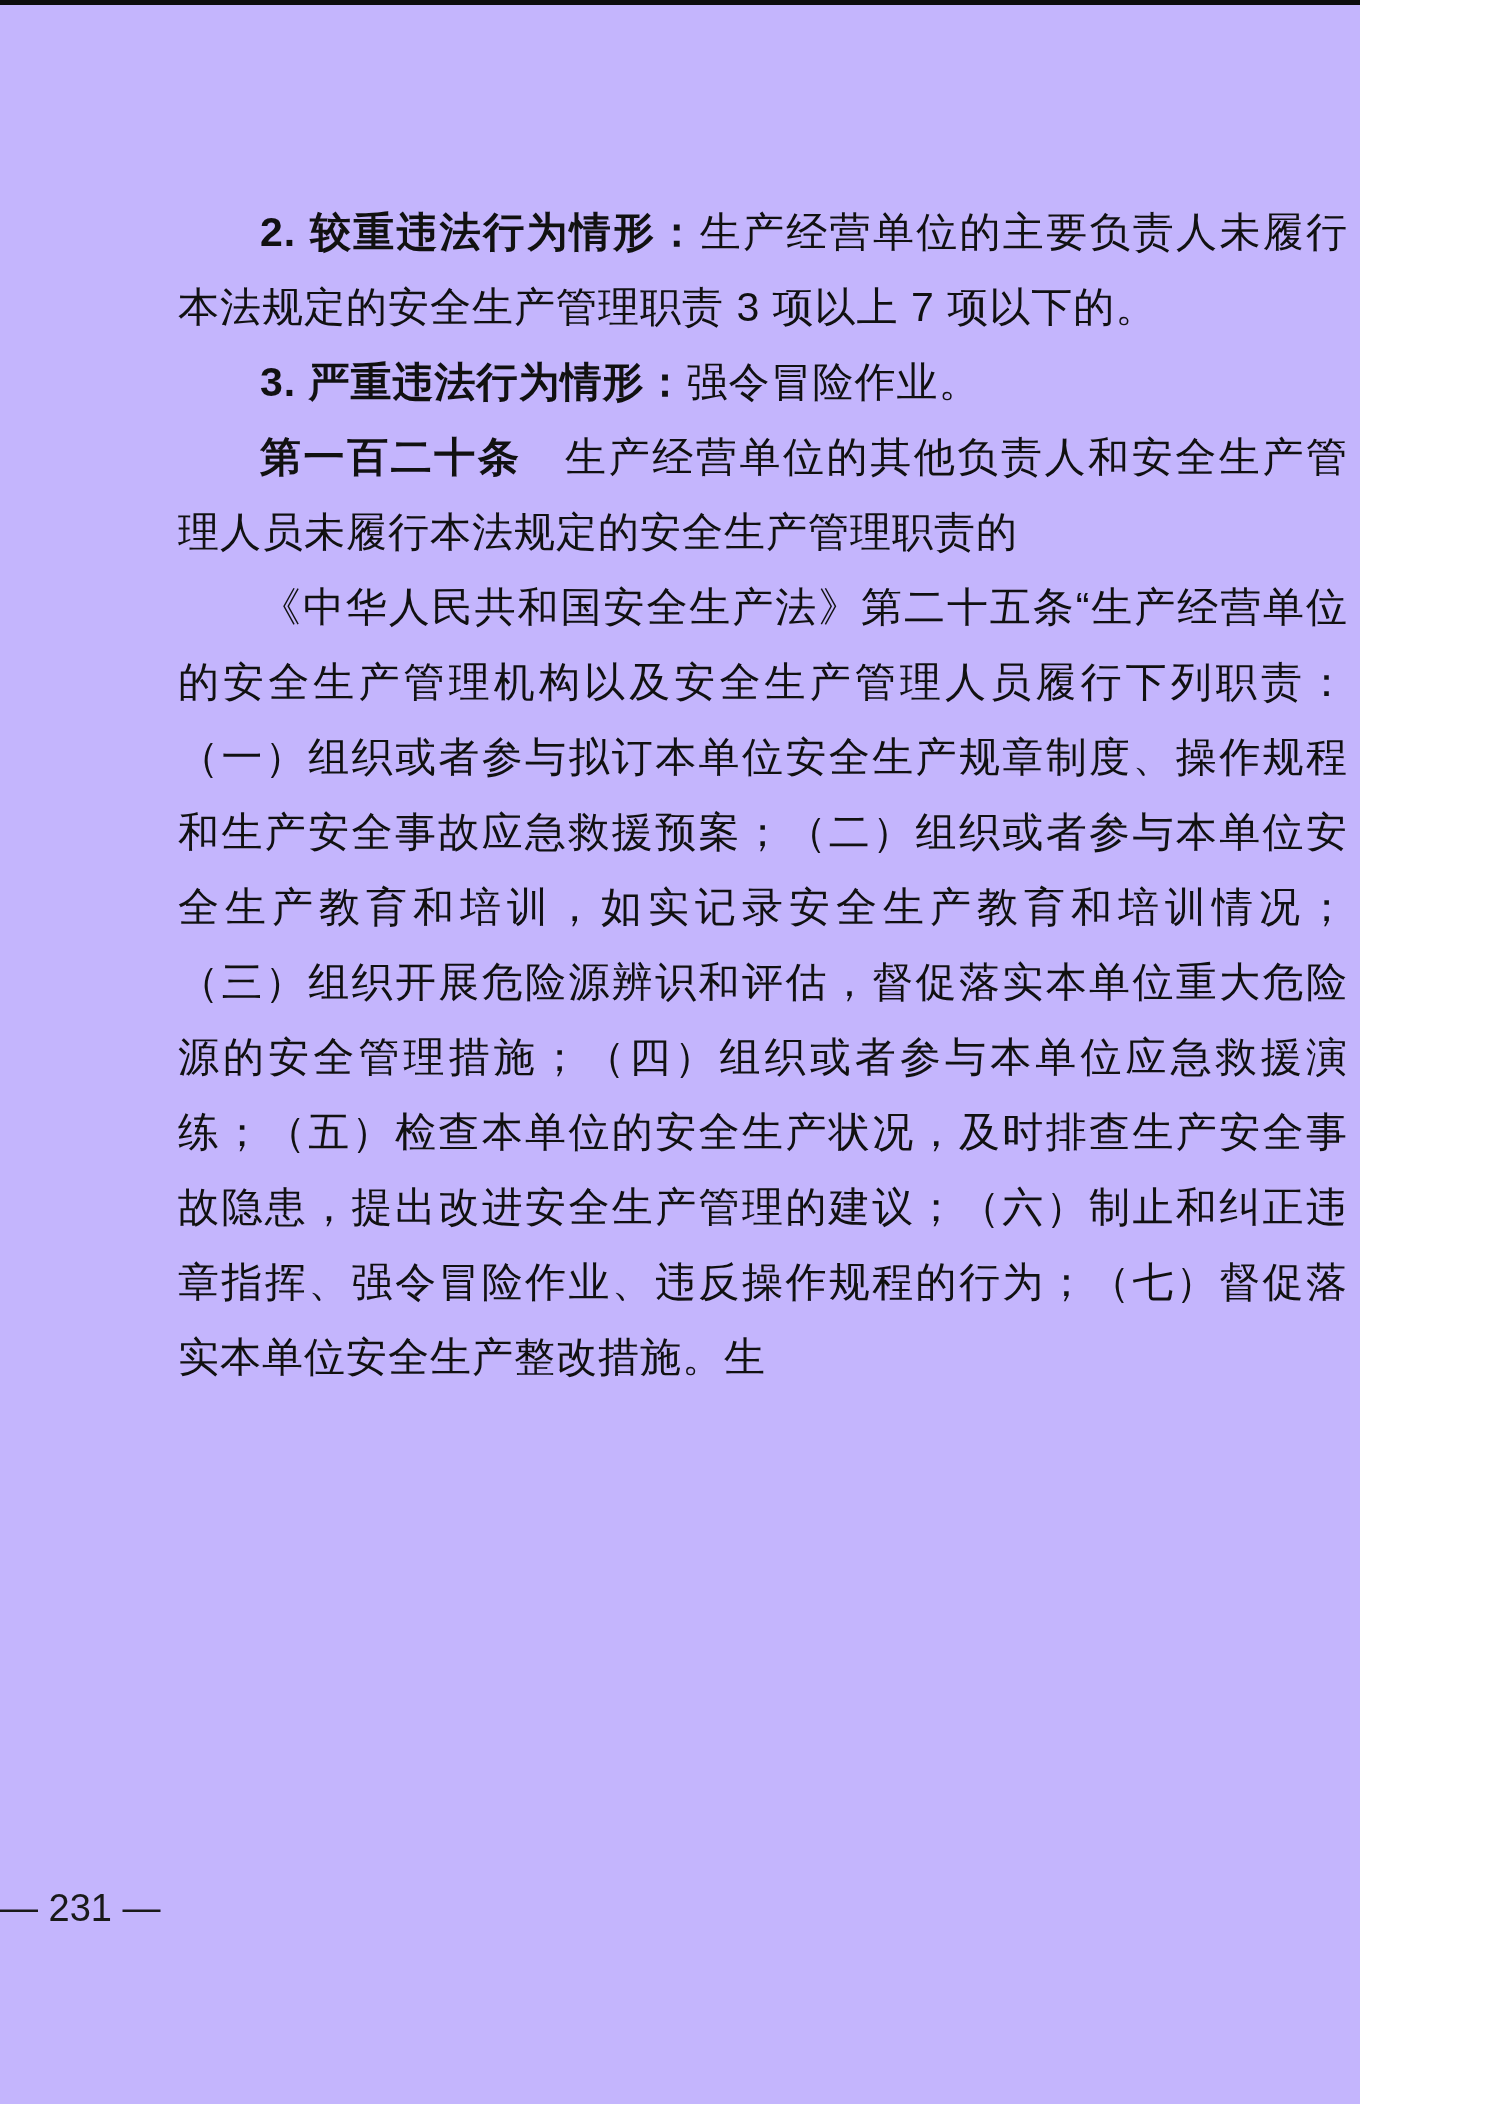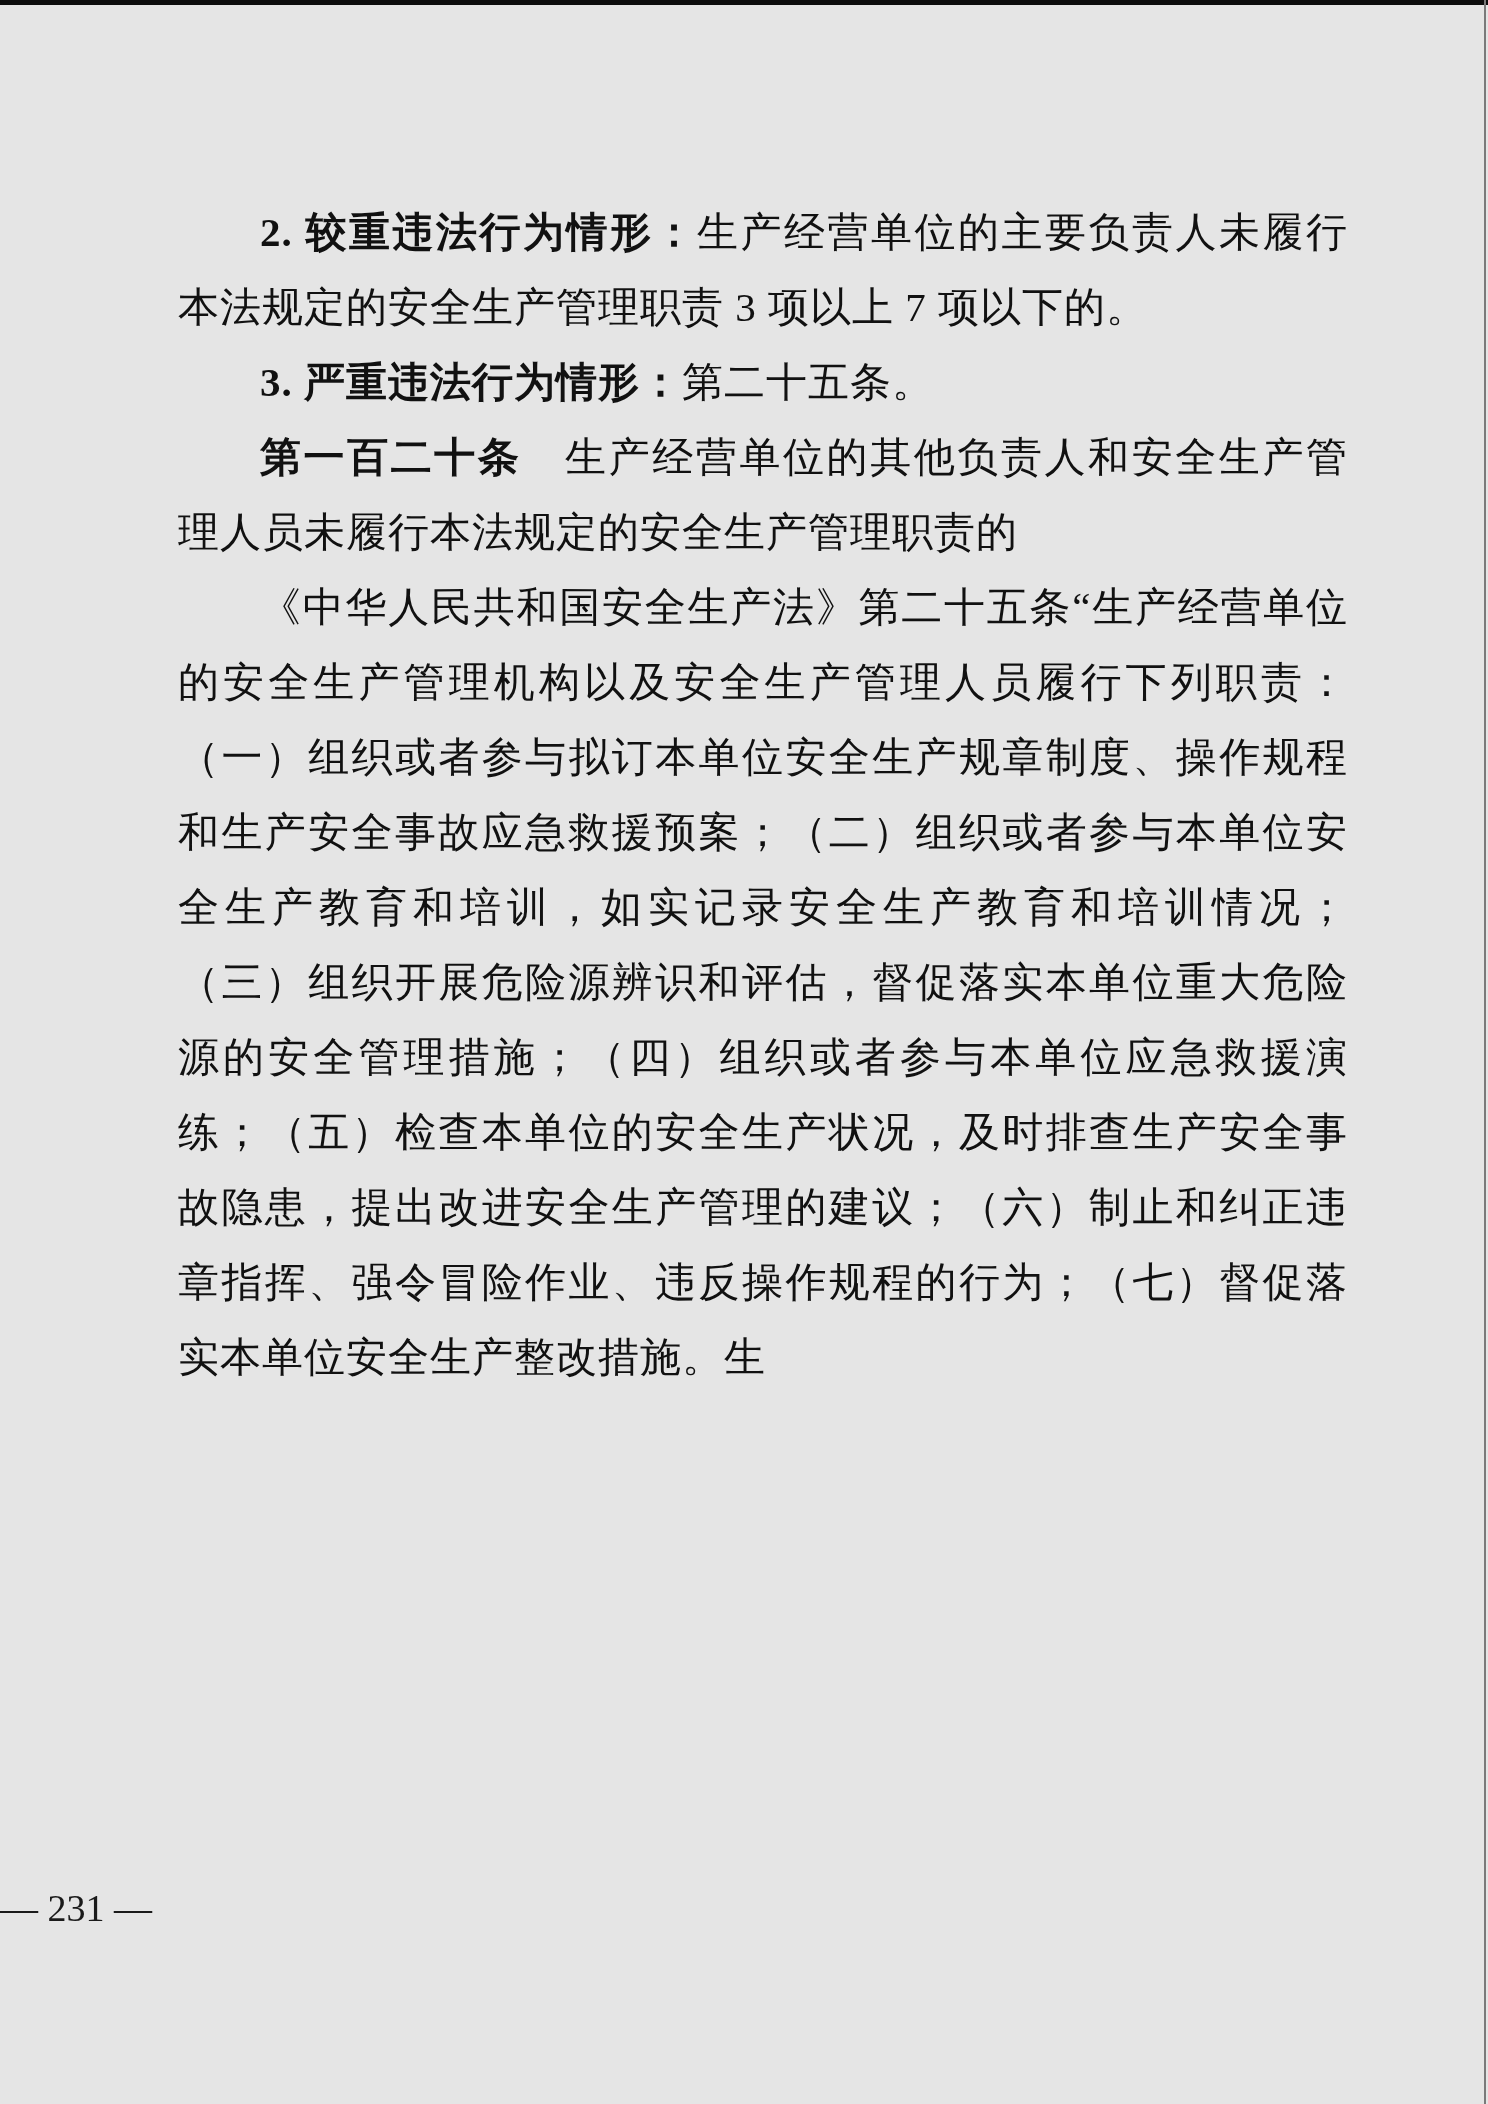--- a/index.html
+++ b/index.html
@@ -2,25 +2,25 @@
 <html><head>
 <meta charset="utf-8">
 <style>
   html, body {
     margin: 0;
     padding: 0;
     background: #ffffff;
   }
   .page {
     position: relative;
-    width: 1488px;
+    width: 1360px;
     height: 2104px;
-    background: #e5e5e5;
+    background: #c4b5fd;
     overflow: hidden;
-    font-family: Liberation Serif, serif;
+    font-family: Liberation Sans, sans-serif;
     color: #111111;
   }
   .scan-top-bar {
     position: absolute;
     top: 0;
     left: 0;
     width: 100%;
     height: 5px;
     background: #0d0d0d;
   }
@@ -65,21 +65,21 @@
 <body>
 
 <div class="page">
   <div class="scan-top-bar"></div>
   <div class="scan-right-line"></div>
 
   <div class="content">
     <p class="para"><span class="lead">2. 较重违法行为情形：</span><span>生产经营单位的主要负责人未履行本法规定的安全生产管理职责 3 项以上 7 项以下的。</span></p>
 
 
-    <p class="para"><span class="lead">3. 严重违法行为情形：</span><span>第二十五条。</span></p>
+    <p class="para"><span class="lead">3. 严重违法行为情形：</span><span>强令冒险作业。</span></p>
 
 
     <p class="para"><span class="lead">第一百二十条</span><span>　生产经营单位的其他负责人和安全生产管理人员未履行本法规定的安全生产管理职责的</span></p>
 
 
     <p class="para"><span class="lead"></span><span>《中华人民共和国安全生产法》第二十五条“生产经营单位的安全生产管理机构以及安全生产管理人员履行下列职责：（一）组织或者参与拟订本单位安全生产规章制度、操作规程和生产安全事故应急救援预案；（二）组织或者参与本单位安全生产教育和培训，如实记录安全生产教育和培训情况；（三）组织开展危险源辨识和评估，督促落实本单位重大危险源的安全管理措施；（四）组织或者参与本单位应急救援演练；（五）检查本单位的安全生产状况，及时排查生产安全事故隐患，提出改进安全生产管理的建议；（六）制止和纠正违章指挥、强令冒险作业、违反操作规程的行为；（七）督促落实本单位安全生产整改措施。生</span></p>
   </div>
 
   <div class="footer">— 231 —</div>
 </div>

